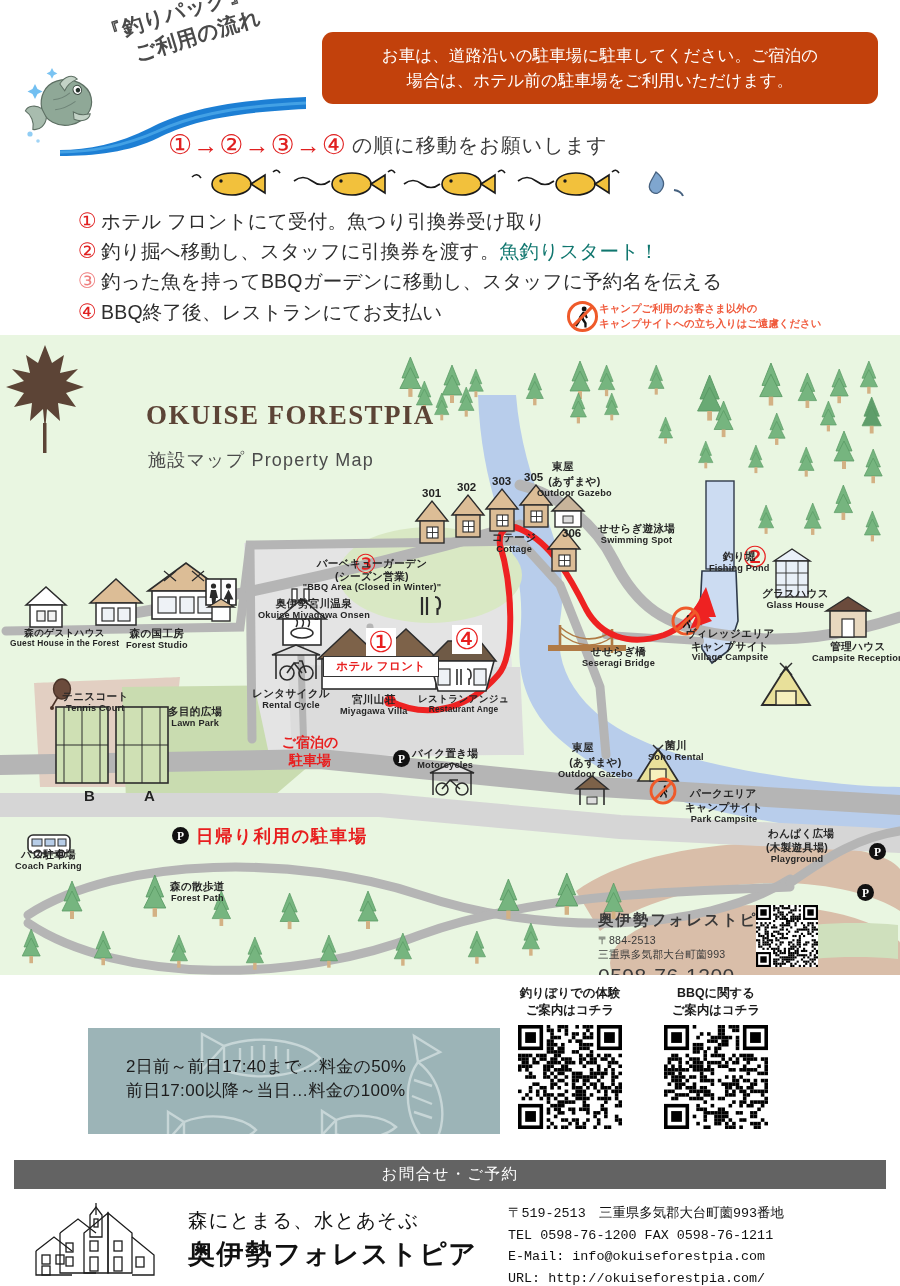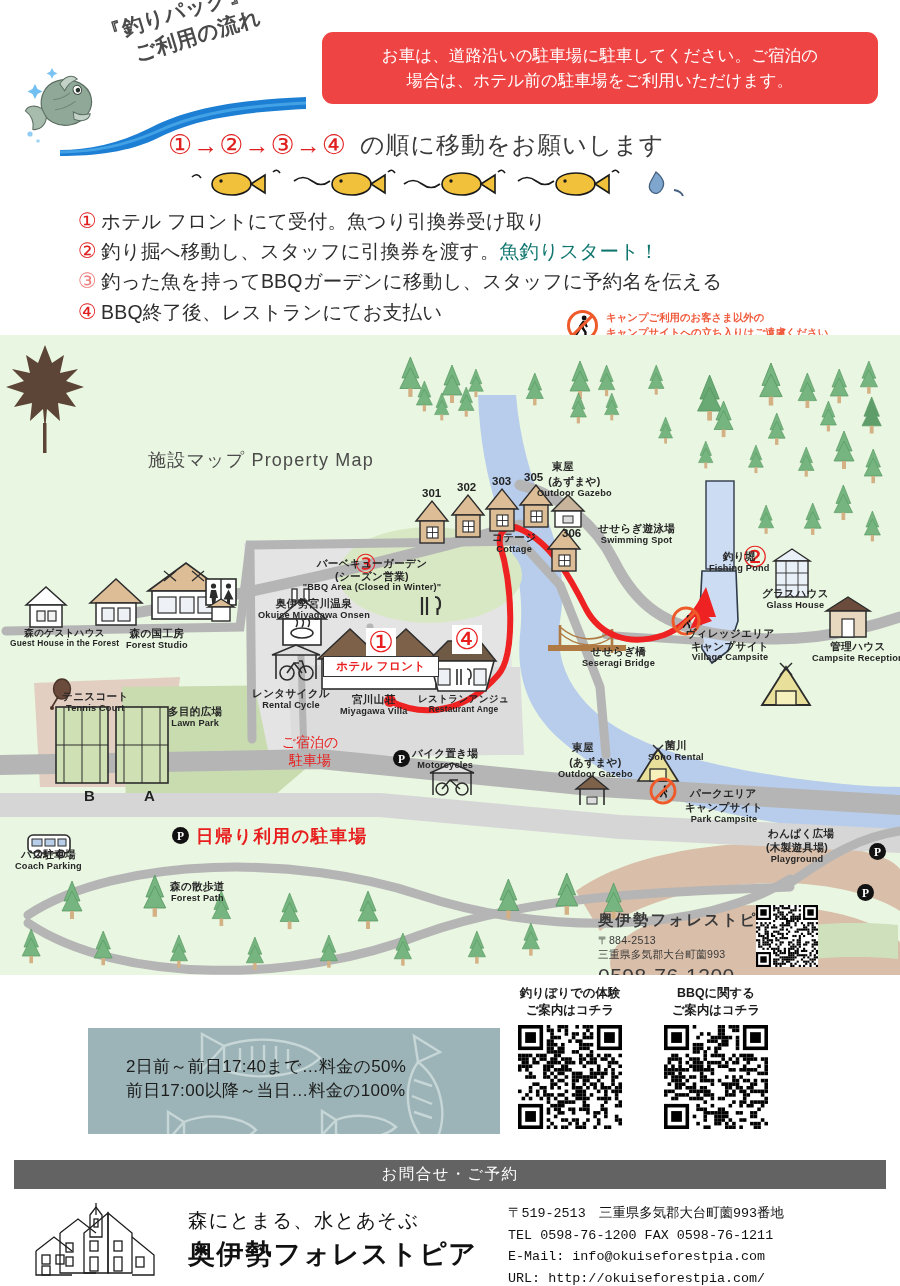--- a/index.html
+++ b/index.html
@@ -22,47 +22,47 @@
   }
   .ttl-l2{ padding-left:26px; }
 
   .fish-illu{ position:absolute; left:22px; top:62px; width:84px; height:86px; }
   .blue-swoosh{
     position:absolute; left:58px; top:92px; width:250px; height:64px;
   }
 
   .notice-box{
     position:absolute; left:322px; top:32px; width:556px; height:72px;
-    background:#ef4444; border-radius:11px;
+    background:#c2410c; border-radius:11px;
     display:flex; flex-direction:column; align-items:center; justify-content:center;
     color:#ffffff; font-size:16.5px; line-height:1.52; letter-spacing:.1px;
     font-weight:500;
   }
 
   .order-line{
     position:absolute; left:168px; top:125px; width:720px; height:40px;
     display:flex; align-items:center; white-space:nowrap;
   }
   .circnum{
     display:inline-block; color:#e02020; font-size:27px; line-height:1; font-weight:400;
   }
   .arrowch{ color:#e02020; font-size:25px; margin:0 1px; }
-  .order-tail{ color:#3a3a3a; font-size:24px; margin-left:14px; letter-spacing:1px; }
+  .order-tail{ color:#3a3a3a; font-size:20px; margin-left:6px; letter-spacing:1px; }
 
   .fishrow{ position:absolute; left:188px; top:168px; width:540px; height:30px; }
 
   .steps{ position:absolute; left:78px; top:206px; width:660px; }
   .step{ font-size:19.5px; line-height:1.44; color:#2e2e2e; white-space:nowrap; letter-spacing:.2px; }
   .step .num{ color:#e02020; font-size:21px; margin-right:4px; }
   .step .num.faded{ color:#ef7f7f; }
   .hl-blue{ color:#0f766e; }
 
   .nowalk-note{
-    position:absolute; left:566px; top:304px; width:330px; height:42px;
-    display:flex; align-items:center; gap:7px;
+    position:absolute; left:566px; top:295px; width:330px; height:42px;
+    display:flex; align-items:center; 
   }
   .nowalk-note .txt{
     color:#f05a3c; font-size:10.4px; line-height:1.45; font-weight:700; white-space:nowrap;
   }
 
   
   .noentry{ position:relative; display:inline-block; }
   .noentry svg{ display:block; }
 
   
@@ -95,21 +95,21 @@
 
   .cottage-no{ position:absolute; font-size:11.5px; color:#222; font-weight:600;}
 
   .front-badge{
     position:absolute; left:323px; top:321px; width:116px; height:21px;
     background:#ffffff; border:1.6px solid #333;
     display:flex; align-items:center; justify-content:center;
     color:#e81f1f; font-size:11.5px; font-weight:700; letter-spacing:.5px;
   }
   .park-red{
-    position:absolute; color:#e81f1f; font-size:14px; font-weight:400; line-height:1.3;
+    position:absolute; color:#e81f1f; font-size:14px; font-weight:700; line-height:1.3;
     text-align:center; white-space:nowrap;
   }
   .daypark-red{
     position:absolute; left:196px; top:489px; color:#e81f1f;
     font-size:17.5px; font-weight:700; letter-spacing:1.5px; white-space:nowrap;
   }
 
   .addrblock{ position:absolute; left:598px; top:575px; }
   .addrblock .nm{ font-size:15.5px; color:#3a3a3a; letter-spacing:2px; font-weight:600;}
   .addrblock .a1{ font-size:10.6px; color:#3a3a3a; margin-top:3px; letter-spacing:.3px;}
@@ -804,20 +804,21 @@
         </g>
         <line x1="4.5" y1="21.5" x2="21.5" y2="4.5" stroke="#ef5a2a" stroke-width="2.8"></line>
       </g>
     </svg>
 
     <svg class="maple" viewBox="0 0 90 120">
       <path d="M45 10 L52 28 L64 20 L60 38 L78 34 L66 46 L84 52 L66 58 L76 72 L58 68 L60 86 L47 74 L45 96 L43 74 L30 86 L32 68 L14 72 L24 58 L6 52 L24 46 L12 34 L30 38 L26 20 L38 28 Z" fill="#5c4436"></path>
       <rect x="43" y="88" width="3.5" height="30" fill="#5c4436"></rect>
     </svg>
 
+    <div class="brandname">OKUISE FORESTPIA</div>
     <div class="brandsub">施設マップ Property Map</div>
 
     <div class="cottage-no" style="left:422px; top:152px;">301</div>
     <div class="cottage-no" style="left:457px; top:146px;">302</div>
     <div class="cottage-no" style="left:492px; top:140px;">303</div>
     <div class="cottage-no" style="left:524px; top:136px;">305</div>
     <div class="cottage-no" style="left:562px; top:192px;">306</div>
 
     <div class="cnum big" style="left:366px; top:293px; background:#fff; padding:0 2px;">①</div>
     <div class="cnum big" style="left:742px; top:208px;">②</div>

